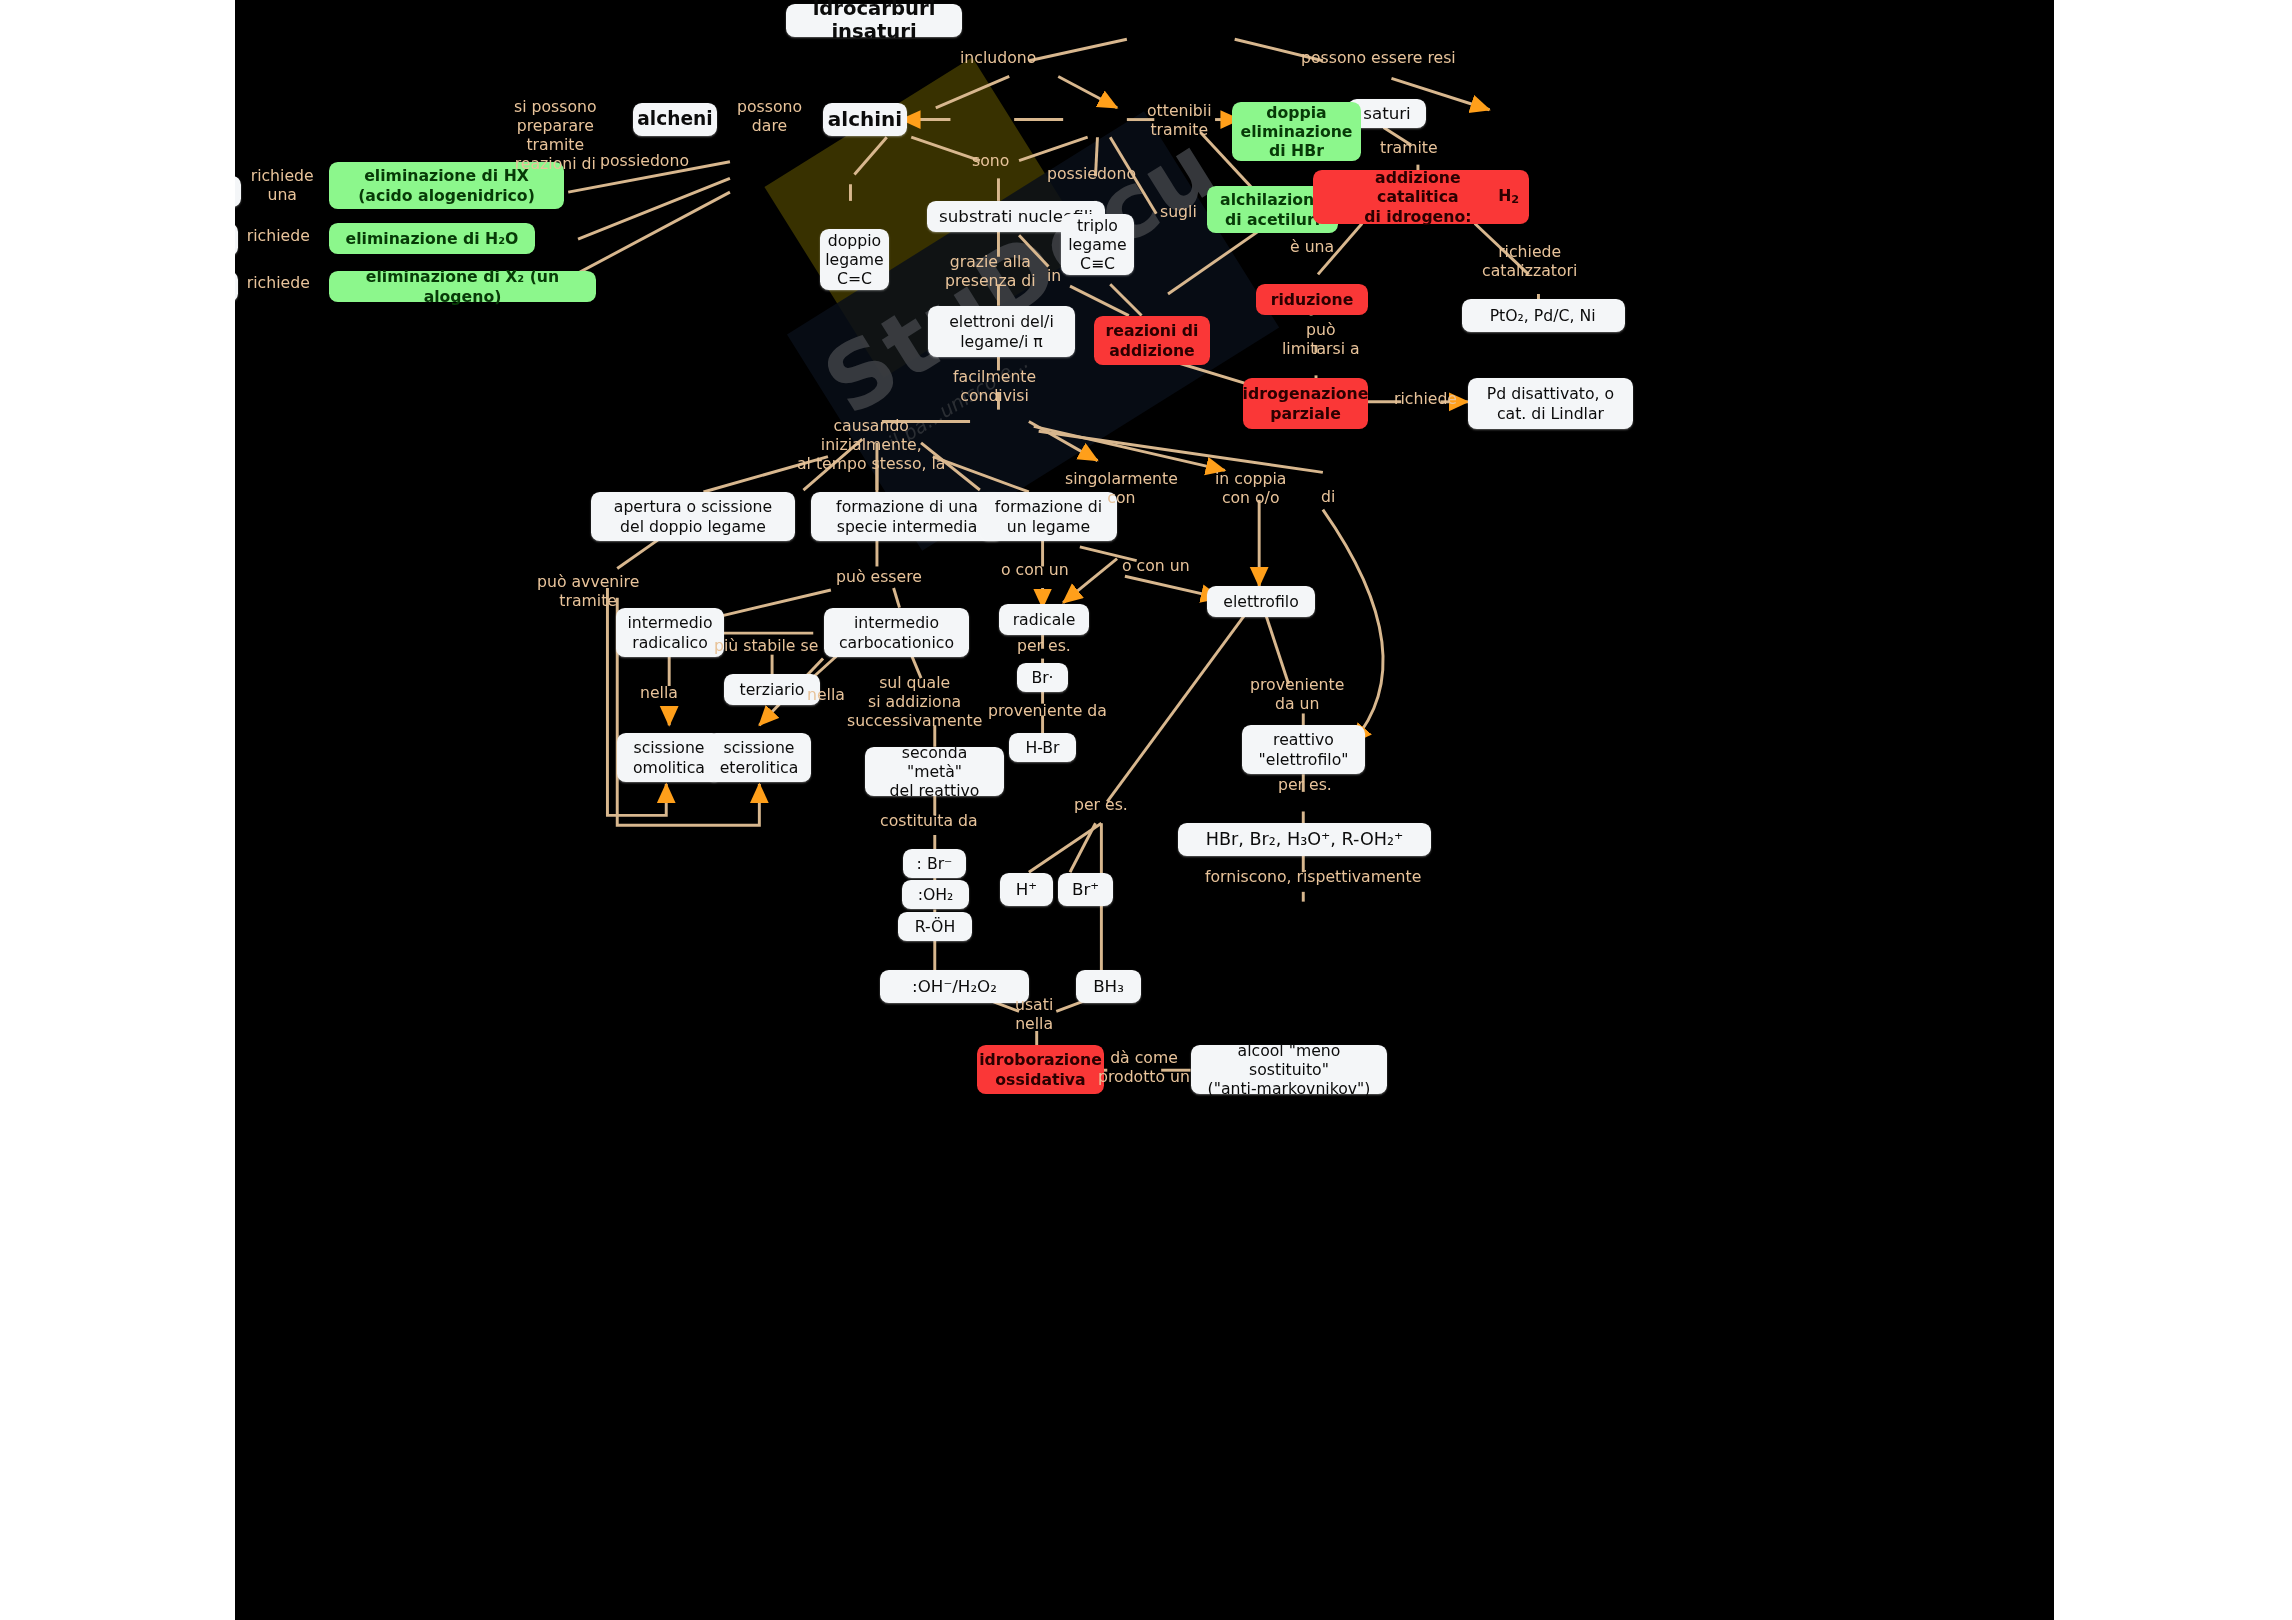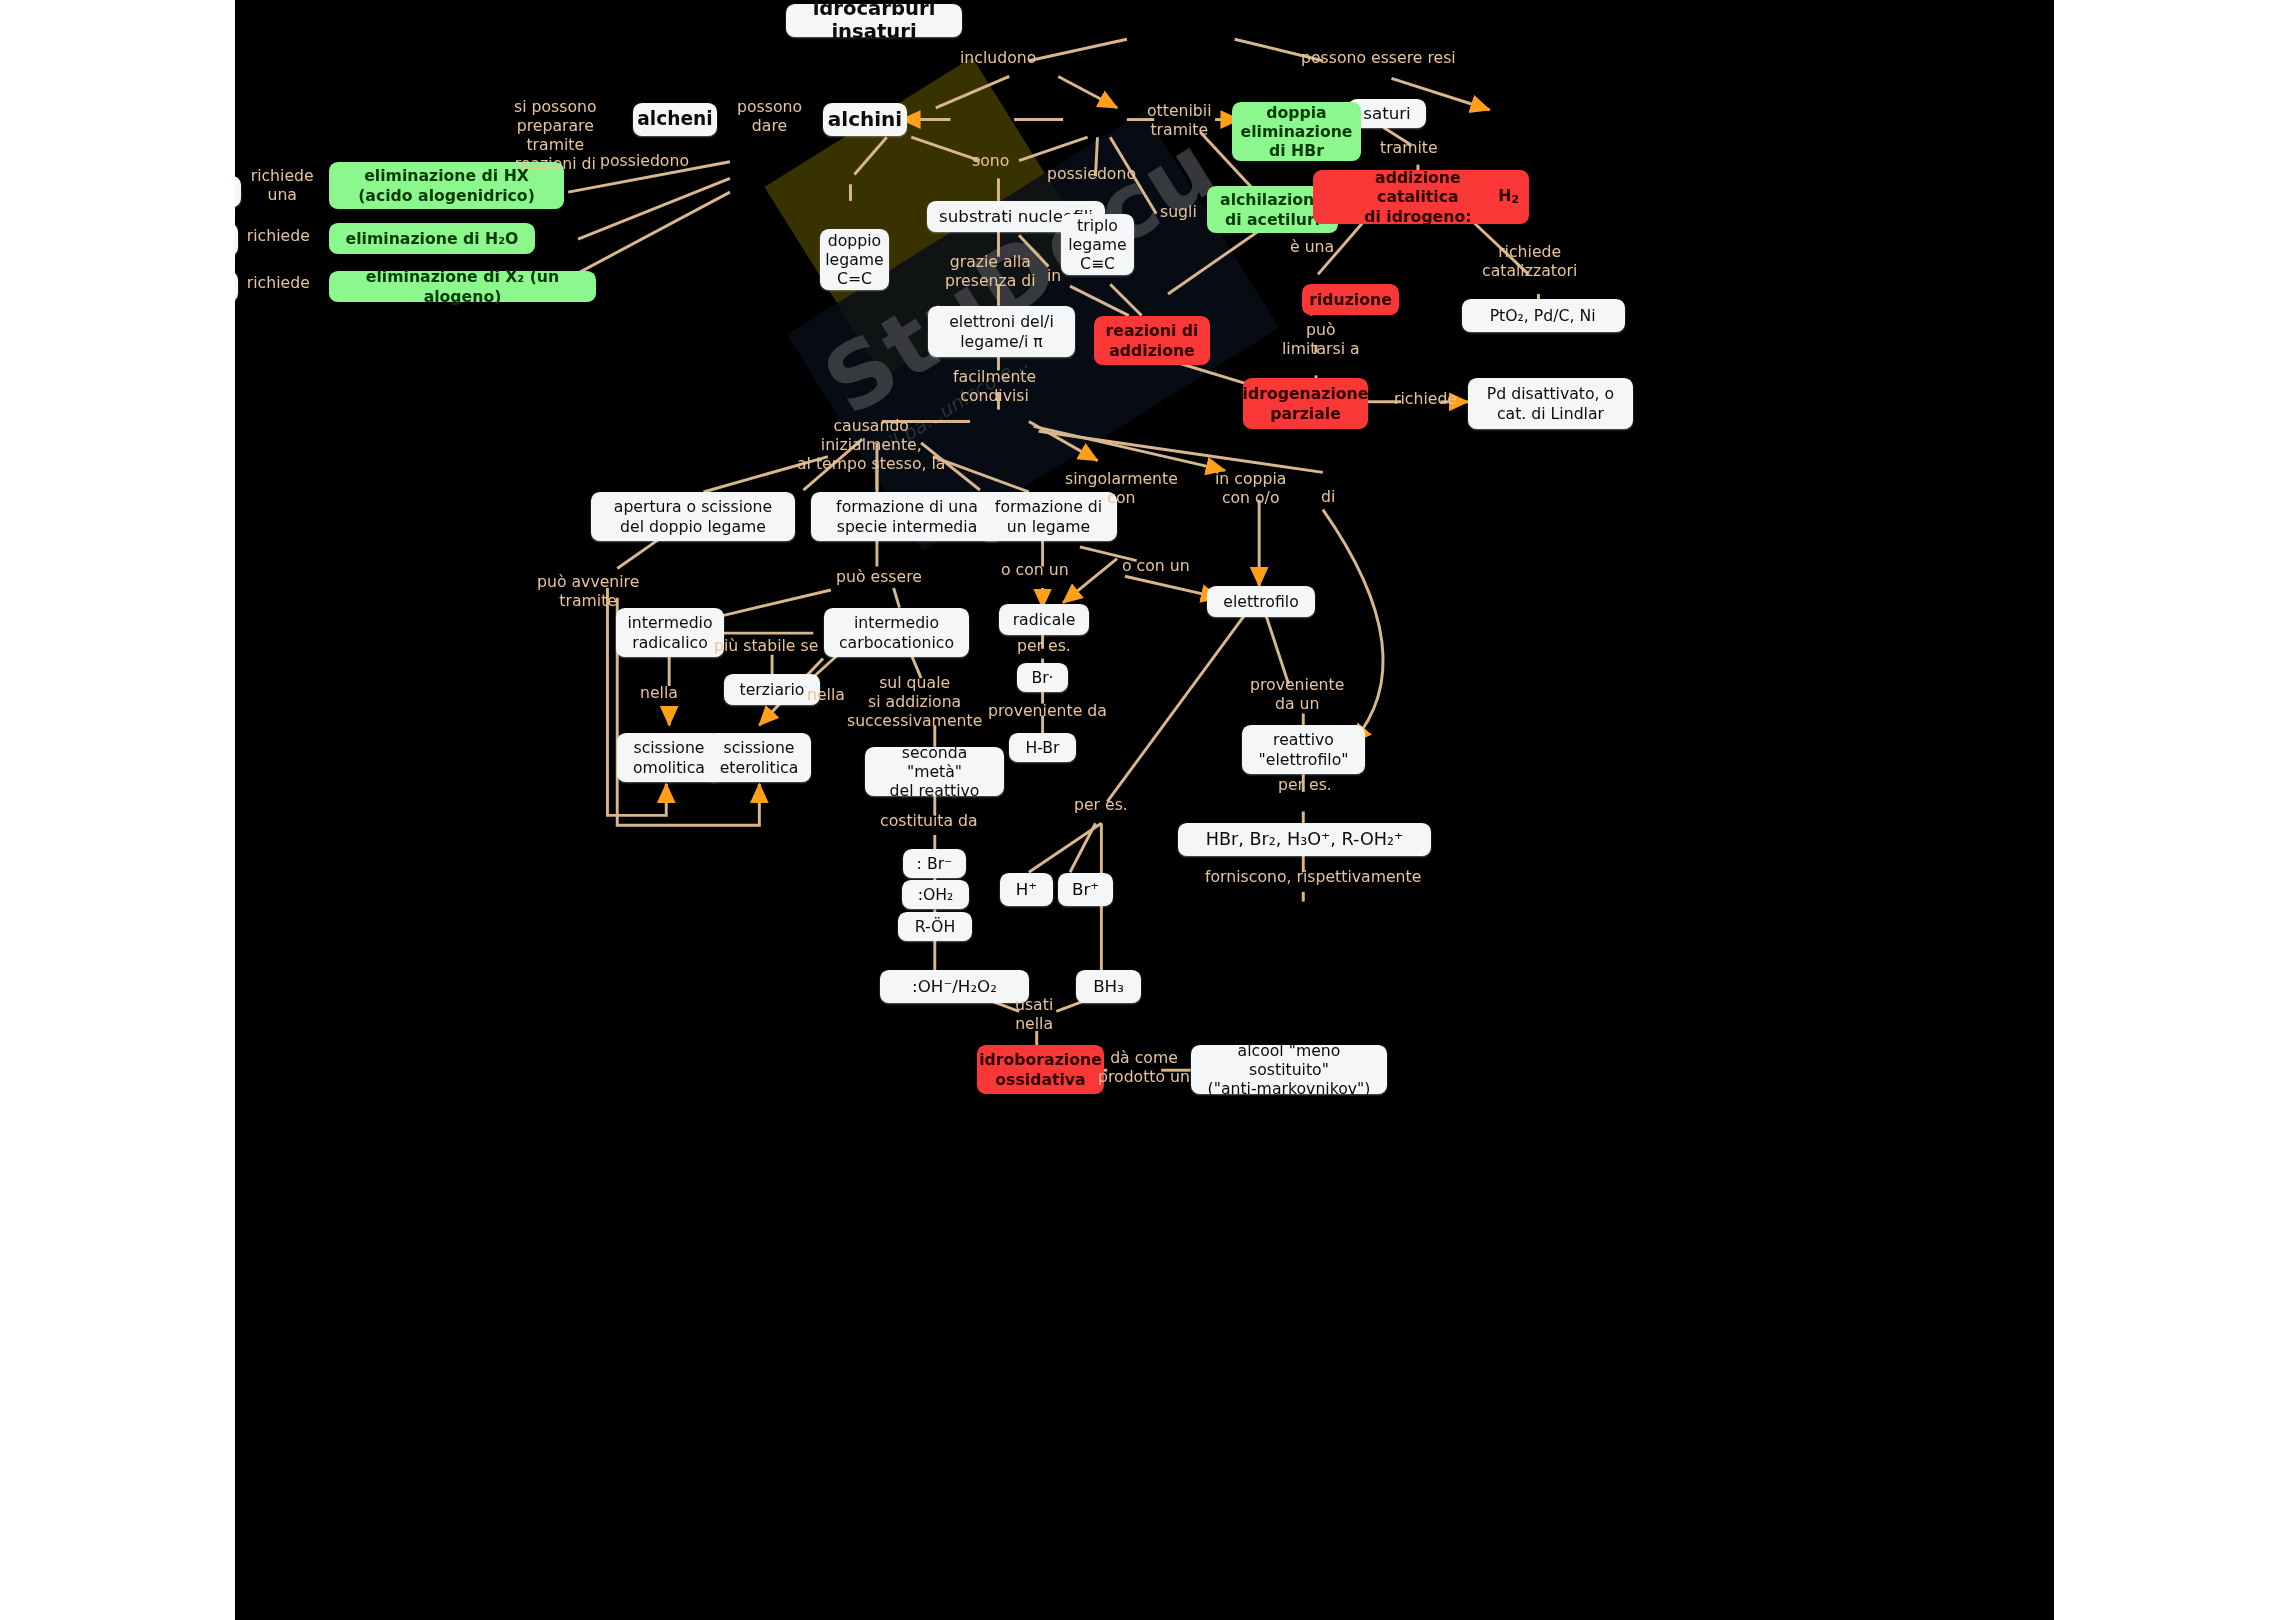--- a/index.html
+++ b/index.html
@@ -195,21 +195,21 @@
 di HBr</div>
     <div class="node n-green" style="left:972px;top:186px;width:131px;height:47px;font-size:15.7px;white-space:pre-line;">alchilazione
 di acetiluri</div>
 
     <div class="node n-red" style="left:1078px;top:170px;width:216px;height:54px;font-size:15.7px;white-space:pre-line;padding-left:48px;">
       <span>addizione catalitica
 di idrogeno:</span>
       <span style="margin-left:23.5px;"><span>H</span><sub>2</sub></span>
     </div>
 
-    <div class="node n-red" style="left:1021px;top:284px;width:97px;height:31px;font-size:15.7px;margin-left:46px;">riduzione</div>
+    <div class="node n-red" style="left:1021px;top:284px;width:112px;height:31px;font-size:15.7px;">riduzione</div>
     <div class="node n-red" style="left:1008px;top:378px;width:125px;height:51px;font-size:15.7px;white-space:pre-line;">idrogenazione
 parziale</div>
     <div class="node n-white" style="left:1233px;top:378px;width:165px;height:51px;font-size:15.7px;white-space:pre-line;">Pd disattivato, o
 cat. di Lindlar</div>
     <div class="node n-white" style="left:1227px;top:299px;width:163px;height:33px;font-size:15.7px;padding-left:8px;">PtO₂, Pd/C, Ni</div>
 
     <div class="node n-white" style="left:-55px;top:176px;width:61px;height:31px;font-size:15.7px;">base</div>
     <div class="node n-white" style="left:-73px;top:223px;width:76px;height:33px;font-size:15.7px;">H₂SO₄</div>
     <div class="node n-white" style="left:-52px;top:271px;width:55px;height:31px;font-size:15.7px;">Zn</div>
 

